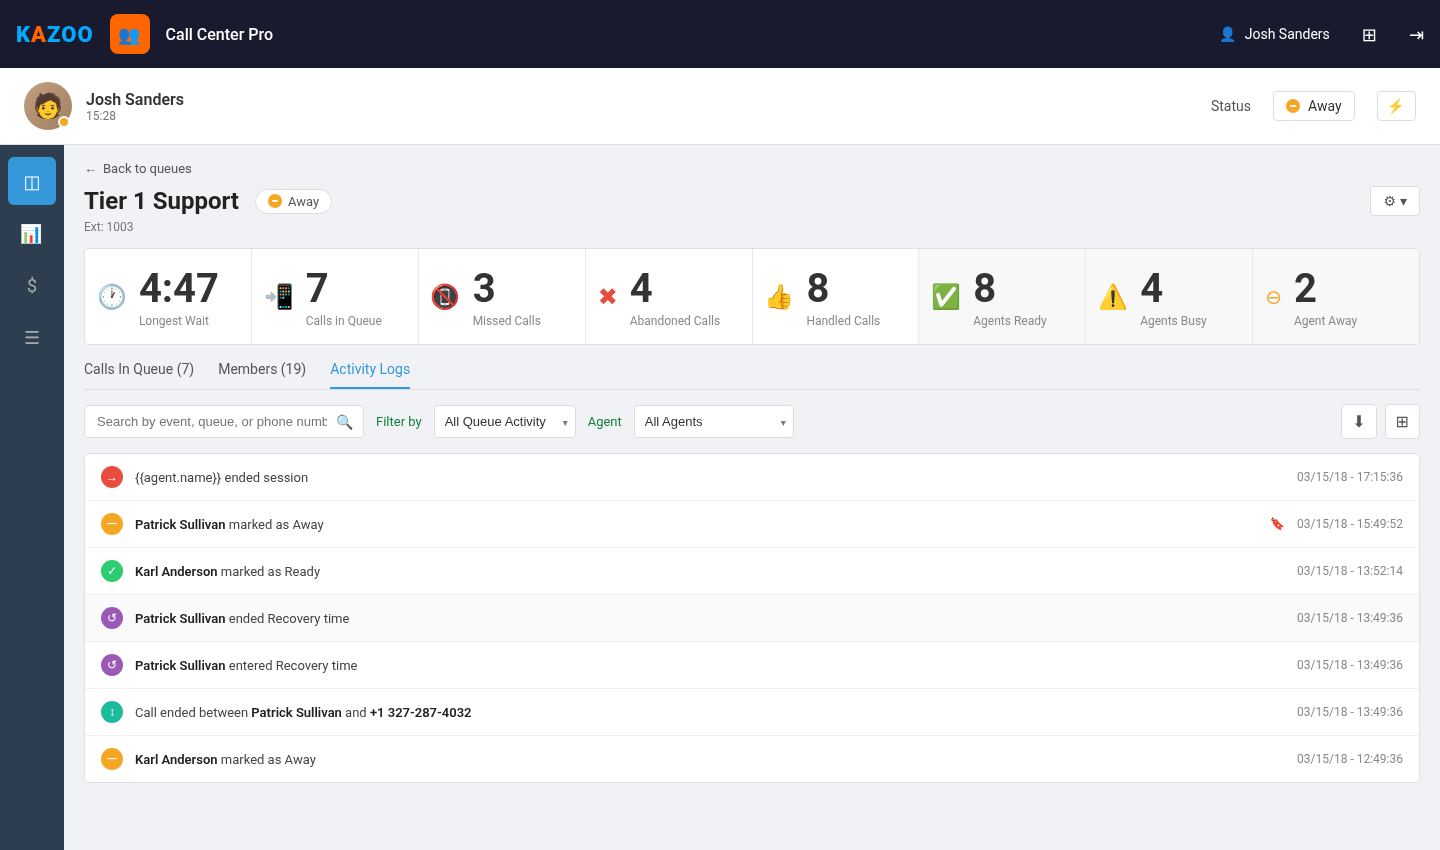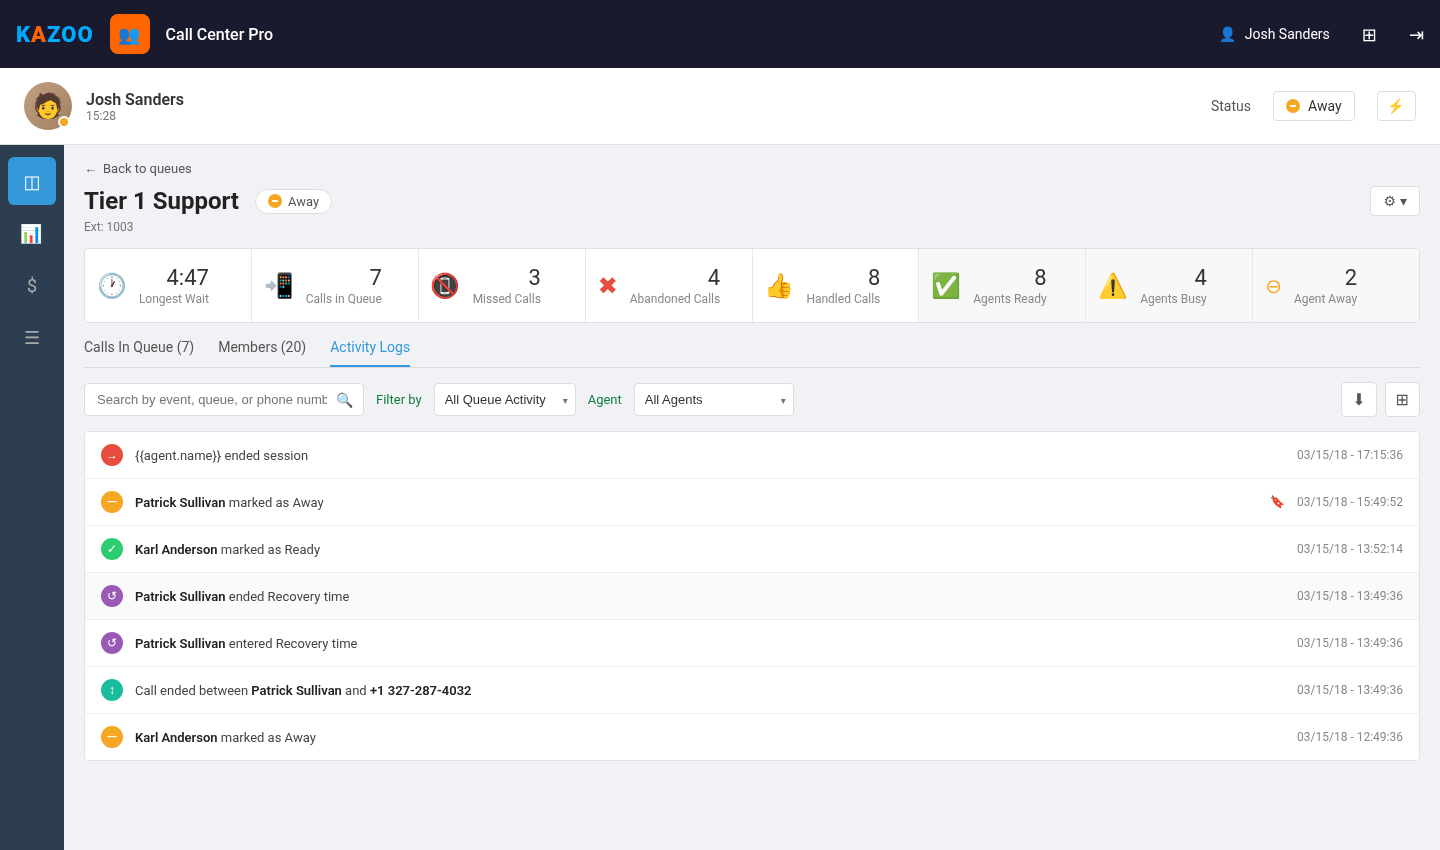--- a/index.html
+++ b/index.html
@@ -243,21 +243,21 @@
       flex: 1;
       padding: 16px 12px;
       display: flex;
       align-items: center;
       gap: 12px;
       border-right: 1px solid #e8e8e8;
     }
     .stat-card:last-child { border-right: none; }
     .stat-card.gray-bg { background: #f8f8f8; }
     .stat-icon { font-size: 24px; }
-    .stat-value { font-size: 22px; font-weight: 400; color: #333; text-align: right; }
+    .stat-value { font-size: 40px; font-weight: 700; color: #333; }
     .stat-label { font-size: 12px; color: #888; margin-top: 2px; }
 
     
     .tabs {
       display: flex;
       gap: 24px;
       margin-bottom: 14px;
       border-bottom: 1px solid #ddd;
       padding-bottom: 0;
     }
@@ -476,21 +476,21 @@
           <span class="stat-icon" style="color:#f5a623; font-size:20px;">⊖</span>
           <div>
             <div class="stat-value">2</div>
             <div class="stat-label">Agent Away</div>
           </div>
         </div>
       </div>
 
       <div class="tabs">
         <div class="tab">Calls In Queue (7)</div>
-        <div class="tab">Members (20)</div>
+        <div class="tab">Members (19)</div>
         <div class="tab active">Activity Logs</div>
       </div>
 
       <div class="filter-row">
         <div class="search-wrap">
           <input class="search-input" type="text" placeholder="Search by event, queue, or phone number" style="">
           <span class="search-icon">🔍</span>
         </div>
         <span class="filter-label">Filter by</span>
         <div class="select-wrap">

